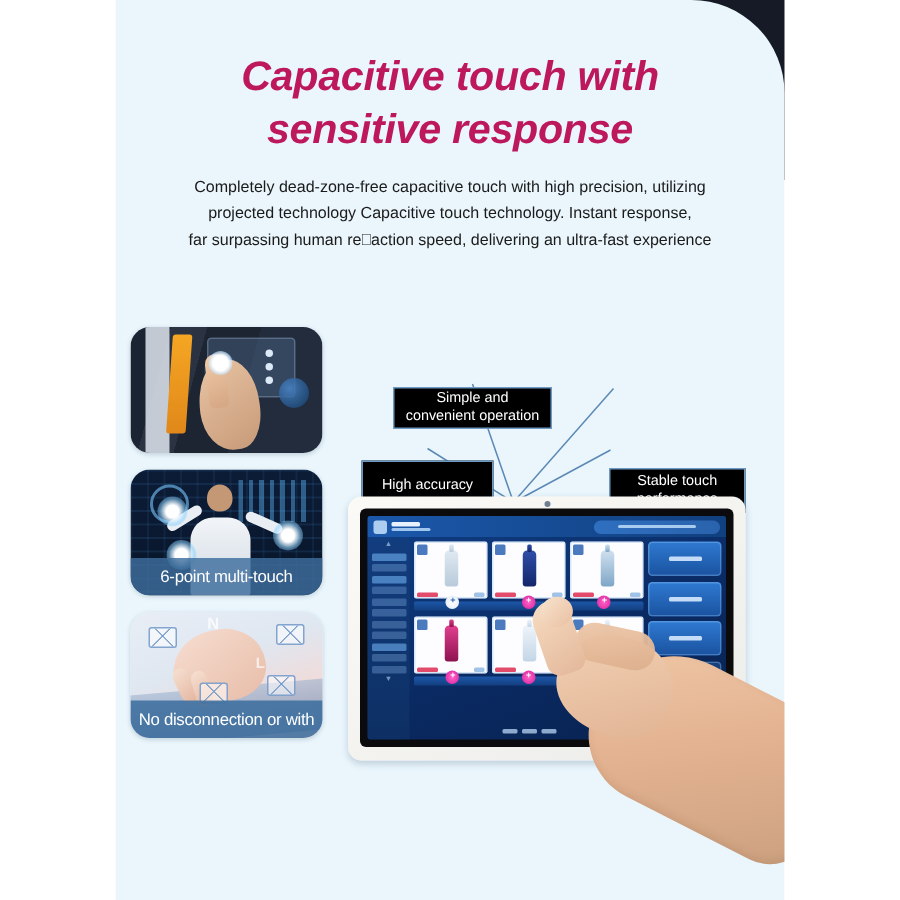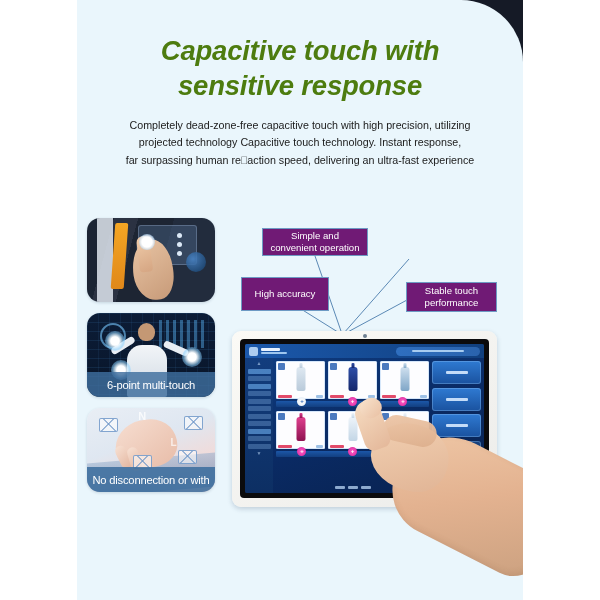--- a/index.html
+++ b/index.html
@@ -10,21 +10,21 @@
   
   .dark-backdrop{position:absolute;left:430px;top:0;width:95px;height:120px;background:#151a26;}
   .dark-backdrop::after{content:"";position:absolute;right:0;top:0;width:95px;height:120px;}
 
   
   .panel{position:absolute;left:77px;top:0;width:446px;height:600px;background:#eaf6fc;
          border-top-right-radius:62px;overflow:hidden;}
 
   
   .headline{position:absolute;left:0;top:34px;width:446px;text-align:center;
-            font-size:27.5px;font-weight:bold;font-style:italic;color:#4d7c0f;
+            font-size:27.5px;font-weight:bold;font-style:italic;color:#be185d;
             line-height:1.27;letter-spacing:-0.2px;}
   .headline .l2{display:block;}
 
   .subcopy{position:absolute;left:8px;top:117px;width:430px;text-align:center;
            font-size:10.7px;color:#1b1b1b;line-height:1.62;}
   .subcopy span{display:block;}
 
   
   .cards{position:absolute;left:10px;top:218px;width:135px;}
   .fcard{position:relative;width:128px;height:84px;border-radius:13px;overflow:hidden;
@@ -95,23 +95,23 @@
   .art3 .env::after{content:"";position:absolute;left:0;top:0;width:100%;height:100%;
       background:linear-gradient(135deg,transparent 44%,rgba(110,150,200,.85) 45% 48%,transparent 49%),
                  linear-gradient(225deg,transparent 44%,rgba(110,150,200,.85) 45% 48%,transparent 49%);}
   .art3 .e1{left:9%;top:12%;} .art3 .e2{right:9%;top:10%;} .art3 .e3{left:36%;top:56%;}
   .art3 .e4{right:14%;top:50%;}
   .art3 .letterN{position:absolute;left:40%;top:2%;color:#fff;font-size:11px;font-weight:bold;opacity:.75;}
   .art3 .letterL{position:absolute;right:30%;top:34%;color:#fff;font-size:10px;font-weight:bold;opacity:.7;}
 
   
   .callouts{position:absolute;left:0;top:0;width:446px;height:340px;}
-  .cbox{position:absolute;background:#701a75;border:1px solid #6d9ac4;color:#ffffff;
+  .cbox{position:absolute;background:#000000;border:1px solid #6d9ac4;color:#ffffff;
         font-size:9.6px;line-height:1.3;text-align:center;
-        display:flex;align-items:center;justify-content:center;padding:3px 5px;box-sizing:border-box;}
+        display:flex;align-items:center;justify-content:center;padding:3px 5px;box-sizing:border-box;margin-top:30px;}
   .cb-simple{left:185px;top:228px;width:106px;height:28px;}
   .cb-fast{left:324px;top:238px;width:105px;height:21px;}
   .cb-acc{left:164px;top:277px;width:88px;height:34px;}
   .cb-stable{left:329px;top:282px;width:91px;height:30px;}
   .lines{position:absolute;left:0;top:0;width:446px;height:340px;}
 
   
   .tablet{position:absolute;left:155px;top:331px;width:265px;height:176px;
           background:linear-gradient(150deg,#fbfaf6,#ececea);border-radius:9px;
           box-shadow:0 2px 5px rgba(40,70,100,.22);padding:7px 8px;box-sizing:border-box;}

